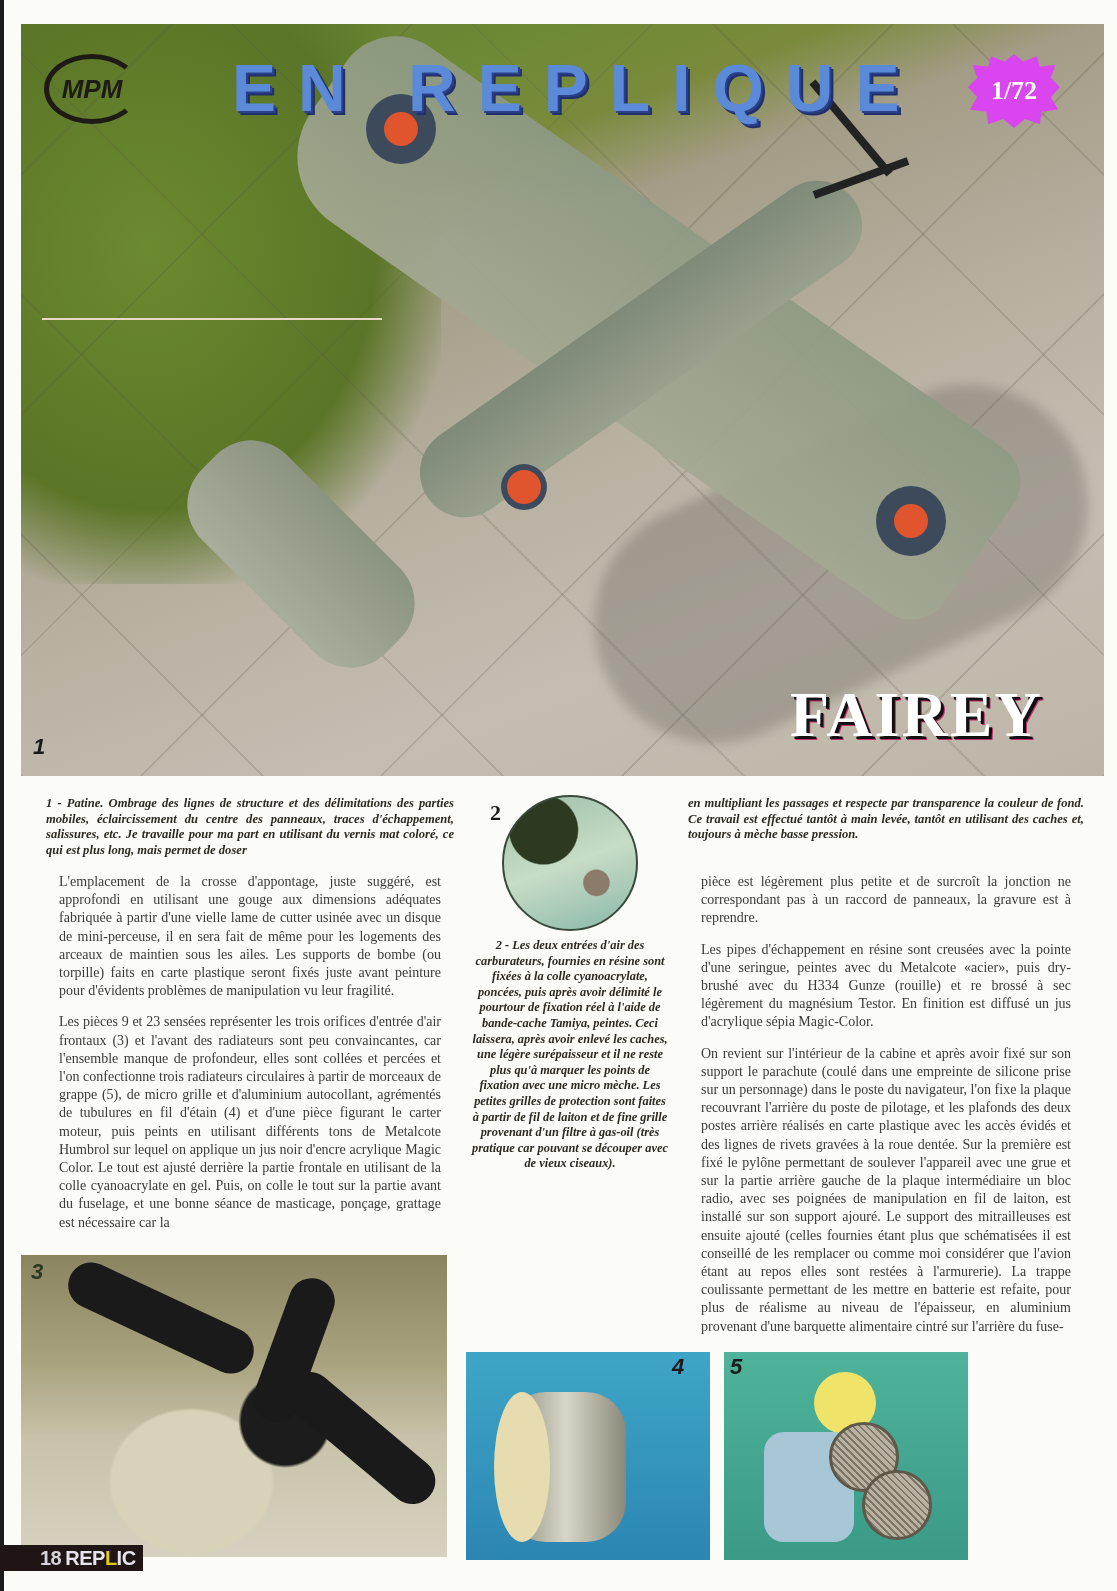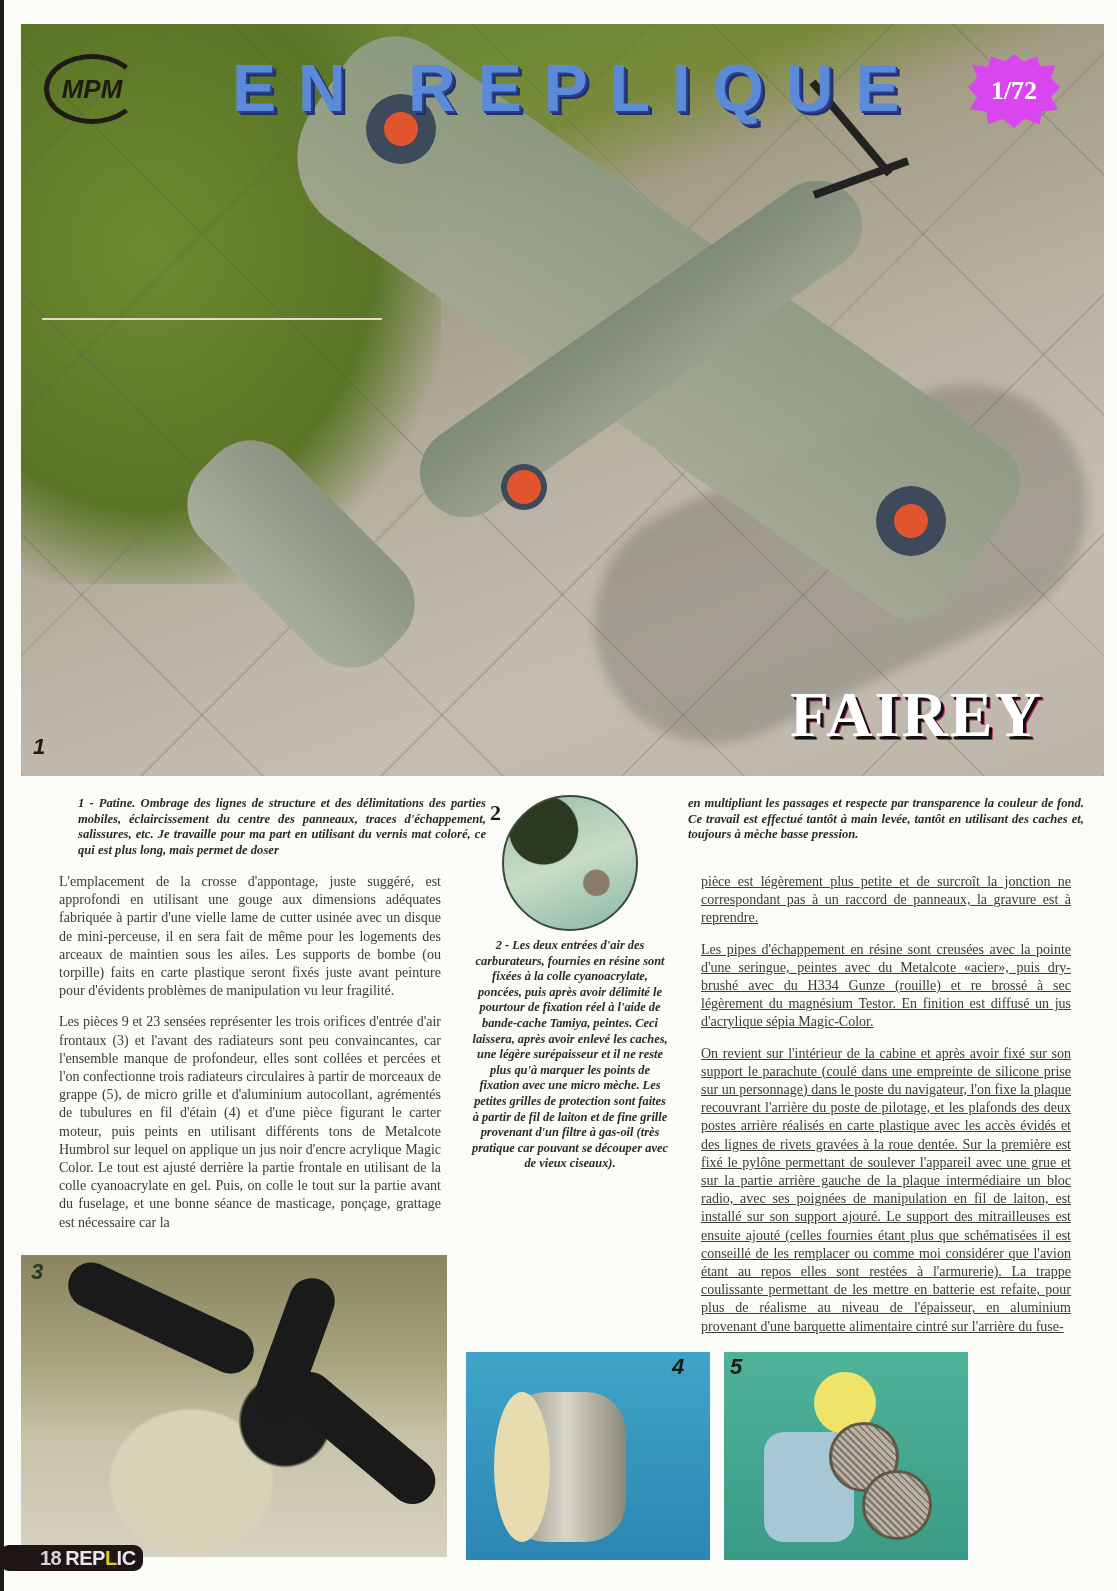--- a/index.html
+++ b/index.html
@@ -49,21 +49,21 @@
     background: radial-gradient(circle at 30% 25%, #2c3a22 0 25%, transparent 26%), radial-gradient(circle at 70% 65%, #8a7b6a 0 10%, transparent 11%), linear-gradient(160deg, #9bc0a8, #c8dcc6 50%, #88b8a8); border:2px solid #3a4a3a; }
 
   .photo { position:absolute; overflow:hidden; }
   .photo3 { left:21px; top:1255px; width:426px; height:302px;
     background: radial-gradient(circle at 62% 55%, #1c1c1c 0 14%, transparent 15%), radial-gradient(ellipse at 40% 75%, #d8d2b8 0 22%, transparent 23%), linear-gradient(180deg, #8a8460 0%, #a8a27e 35%, #c7c2a8 60%, #d6d2c0 100%); }
   .blade { position:absolute; background:#1a1a1a; border-radius:30px; }
   .photo4 { left:466px; top:1352px; width:244px; height:208px; background: linear-gradient(180deg, #3fa5c8, #2b86b2); }
   .photo5 { left:724px; top:1352px; width:244px; height:208px; background: linear-gradient(180deg, #4fb39a, #3a9a86); }
   .can { position:absolute; border-radius:50%; }
   .folio { position:absolute; left:0; top:1545px; width:143px; height:26px; background:#1f1514; display:flex; align-items:center; padding-left:40px; box-sizing:border-box;
-    font-family:"Liberation Sans", sans-serif; font-weight:bold; font-size:20px; color:#e8e4ee; letter-spacing:-0.5px;border-radius:9px; }
+    font-family:"Liberation Sans", sans-serif; font-weight:bold; font-size:20px; color:#e8e4ee; letter-spacing:-0.5px; }
   .folio .num { margin-right:4px; color:#d8d4dc; }
   .folio .hl { color:#e2cd1a; }
   .left-edge { position:absolute; left:0; top:0; width:4px; height:1591px; background:#1b1b1b; }
 </style>
 </head>
 <body>
 
 <div class="left-edge"></div>
 
 <div class="hero">
@@ -85,33 +85,33 @@
 <div class="title" style="left:232px;top:50px;">EN REPLIQUE</div>
 <div class="scale-badge" style="left:968px;top:54px;">1/72</div>
 
 <div class="credits">
   <div class="rule"></div>
   <div class="rule"></div>
 </div>
 
 <div class="fairey">FAIREY</div>
 
-<div class="caption-top" style="left:46px;top:796px;width:408px;margin-left:32px;">1 - Patine. Ombrage des lignes de structure et des délimitations des parties mobiles, éclaircissement du centre des panneaux, traces d'échappement, salissures, etc. Je travaille pour ma part en utilisant du vernis mat coloré, ce qui est plus long, mais permet de doser</div>
+<div class="caption-top" style="left:46px;top:796px;width:408px;">1 - Patine. Ombrage des lignes de structure et des délimitations des parties mobiles, éclaircissement du centre des panneaux, traces d'échappement, salissures, etc. Je travaille pour ma part en utilisant du vernis mat coloré, ce qui est plus long, mais permet de doser</div>
 <div class="caption-top" style="left:688px;top:796px;width:396px;">en multipliant les passages et respecte par transparence la couleur de fond. Ce travail est effectué tantôt à main levée, tantôt en utilisant des caches et, toujours à mèche basse pression.</div>
 
 <div class="body" style="left:46px;top:860px;width:408px;">
   <p>L'emplacement de la crosse d'appontage, juste suggéré, est approfondi en utilisant une gouge aux dimensions adéquates fabriquée à partir d'une vielle lame de cutter usinée avec un disque de mini-perceuse, il en sera fait de même pour les logements des arceaux de maintien sous les ailes. Les supports de bombe (ou torpille) faits en carte plastique seront fixés juste avant peinture pour d'évidents problèmes de manipulation vu leur fragilité.</p>
   <p>Les pièces 9 et 23 sensées représenter les trois orifices d'entrée d'air frontaux (3) et l'avant des radiateurs sont peu convaincantes, car l'ensemble manque de profondeur, elles sont collées et percées et l'on confectionne trois radiateurs circulaires à partir de morceaux de grappe (5), de micro grille et d'aluminium autocollant, agrémentés de tubulures en fil d'étain (4) et d'une pièce figurant le carter moteur, puis peints en utilisant différents tons de Metalcote Humbrol sur lequel on applique un jus noir d'encre acrylique Magic Color. Le tout est ajusté derrière la partie frontale en utilisant de la colle cyanoacrylate en gel. Puis, on colle le tout sur la partie avant du fuselage, et une bonne séance de masticage, ponçage, grattage est nécessaire car la</p>
 </div>
 
 <div class="fig-num" style="left:490px;top:800px;font-style:normal;font-family:'Liberation Serif',serif;">2</div>
 <div class="circle2"></div>
 <div class="cap2">2 - Les deux entrées d'air des carburateurs, fournies en résine sont fixées à la colle cyanoacrylate, poncées, puis après avoir délimité le pourtour de fixation réel à l'aide de bande-cache Tamiya, peintes. Ceci laissera, après avoir enlevé les caches, une légère surépaisseur et il ne reste plus qu'à marquer les points de fixation avec une micro mèche. Les petites grilles de protection sont faites à partir de fil de laiton et de fine grille provenant d'un filtre à gas-oil (très pratique car pouvant se découper avec de vieux ciseaux).</div>
 
-<div class="body" style="left:688px;top:860px;width:396px;text-decoration:underline;">
+<div class="body" style="left:688px;top:860px;width:396px;">
   <p>pièce est légèrement plus petite et de surcroît la jonction ne correspondant pas à un raccord de panneaux, la gravure est à reprendre.</p>
   <p>Les pipes d'échappement en résine sont creusées avec la pointe d'une seringue, peintes avec du Metalcote «acier», puis dry-brushé avec du H334 Gunze (rouille) et re brossé à sec légèrement du magnésium Testor. En finition est diffusé un jus d'acrylique sépia Magic-Color.</p>
   <p>On revient sur l'intérieur de la cabine et après avoir fixé sur son support le parachute (coulé dans une empreinte de silicone prise sur un personnage) dans le poste du navigateur, l'on fixe la plaque recouvrant l'arrière du poste de pilotage, et les plafonds des deux postes arrière réalisés en carte plastique avec les accès évidés et des lignes de rivets gravées à la roue dentée. Sur la première est fixé le pylône permettant de soulever l'appareil avec une grue et sur la partie arrière gauche de la plaque intermédiaire un bloc radio, avec ses poignées de manipulation en fil de laiton, est installé sur son support ajouré. Le support des mitrailleuses est ensuite ajouté (celles fournies étant plus que schématisées il est conseillé de les remplacer ou comme moi considérer que l'avion étant au repos elles sont restées à l'armurerie). La trappe coulissante permettant de les mettre en batterie est refaite, pour plus de réalisme au niveau de l'épaisseur, en aluminium provenant d'une barquette alimentaire cintré sur l'arrière du fuse-</p>
 </div>
 
 <div class="photo photo3">
   <div class="blade" style="left:40px;top:40px;width:200px;height:46px;transform:rotate(25deg);"></div>
   <div class="blade" style="left:250px;top:20px;width:46px;height:150px;transform:rotate(20deg);"></div>
   <div class="blade" style="left:250px;top:160px;width:180px;height:46px;transform:rotate(40deg);"></div>
   <div class="fig-num" style="left:10px;top:4px;color:#2a3a20;">3</div>

